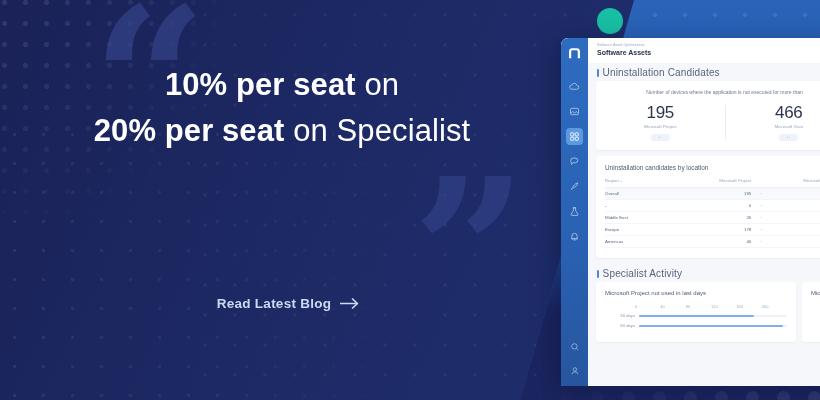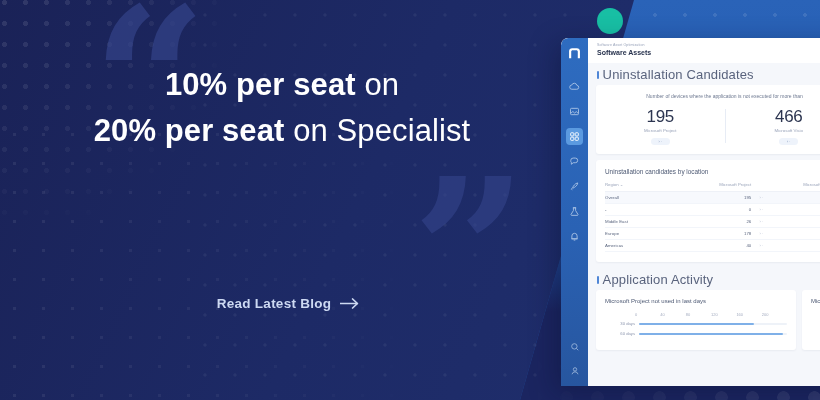--- a/index.html
+++ b/index.html
@@ -106,21 +106,21 @@
   .dash-body{flex:1;background:#f5f7fb;display:flex;flex-direction:column;min-width:0;}
   .dash-head{
     background:#ffffff;padding:5px 8px 5px 9px;display:flex;
     align-items:flex-start;justify-content:space-between;flex:0 0 auto;
   }
   .head-kicker{font-size:3.6px;color:#9aa4bb;letter-spacing:.1px;line-height:5px;}
   .head-title{font-size:7px;color:#27324d;font-weight:700;line-height:10px;}
 
   .section-bar{display:flex;align-items:center;gap:4px;padding:4px 9px 3px;background:#f5f7fb;}
   .section-bar .tick{width:1.6px;height:8px;background:#4f86d6;border-radius:1px;}
-  .section-bar .txt{font-size:13px;color:#5a6party;color:#59637d;letter-spacing:.15px;}
+  .section-bar .txt{font-size:10px;color:#5a6party;color:#59637d;letter-spacing:.15px;}
 
   .card{background:#fff;border-radius:3px;margin:0 8px 6px;box-shadow:0 1px 2px rgba(30,45,90,.06);}
 
   .kpi-card{padding:8px 0 9px;}
   .kpi-sub{font-size:5px;color:#6d7party;color:#6d7890;text-align:center;padding:0 8px 7px;line-height:7px;}
   .kpi-row{display:flex;}
   .kpi{flex:1;text-align:center;position:relative;}
   .kpi + .kpi:before{content:"";position:absolute;left:0;top:2px;bottom:2px;width:1px;background:#e7ecf5;}
   .kpi-val{font-size:17px;color:#2c3550;font-weight:400;line-height:20px;letter-spacing:-.3px;}
   .kpi-lab{font-size:4.4px;color:#93c;color:#98a2b8;margin-top:1px;}
@@ -334,21 +334,21 @@
               <td>Americas</td>
               <td class="num">40</td>
               <td class="num">36</td>
             </tr>
           </tbody>
         </table>
       </div>
 
       <div class="section-bar">
         <span class="tick"></span>
-        <span class="txt">Application Activity</span>
+        <span class="txt">Specialist Activity</span>
       </div>
 
       <div class="act-split">
 
         <div class="card act-card">
           <div class="act-title">Microsoft Project not used in last days</div>
           <div class="axis">
             <span>0</span>
             <span>40</span>
             <span>80</span>

